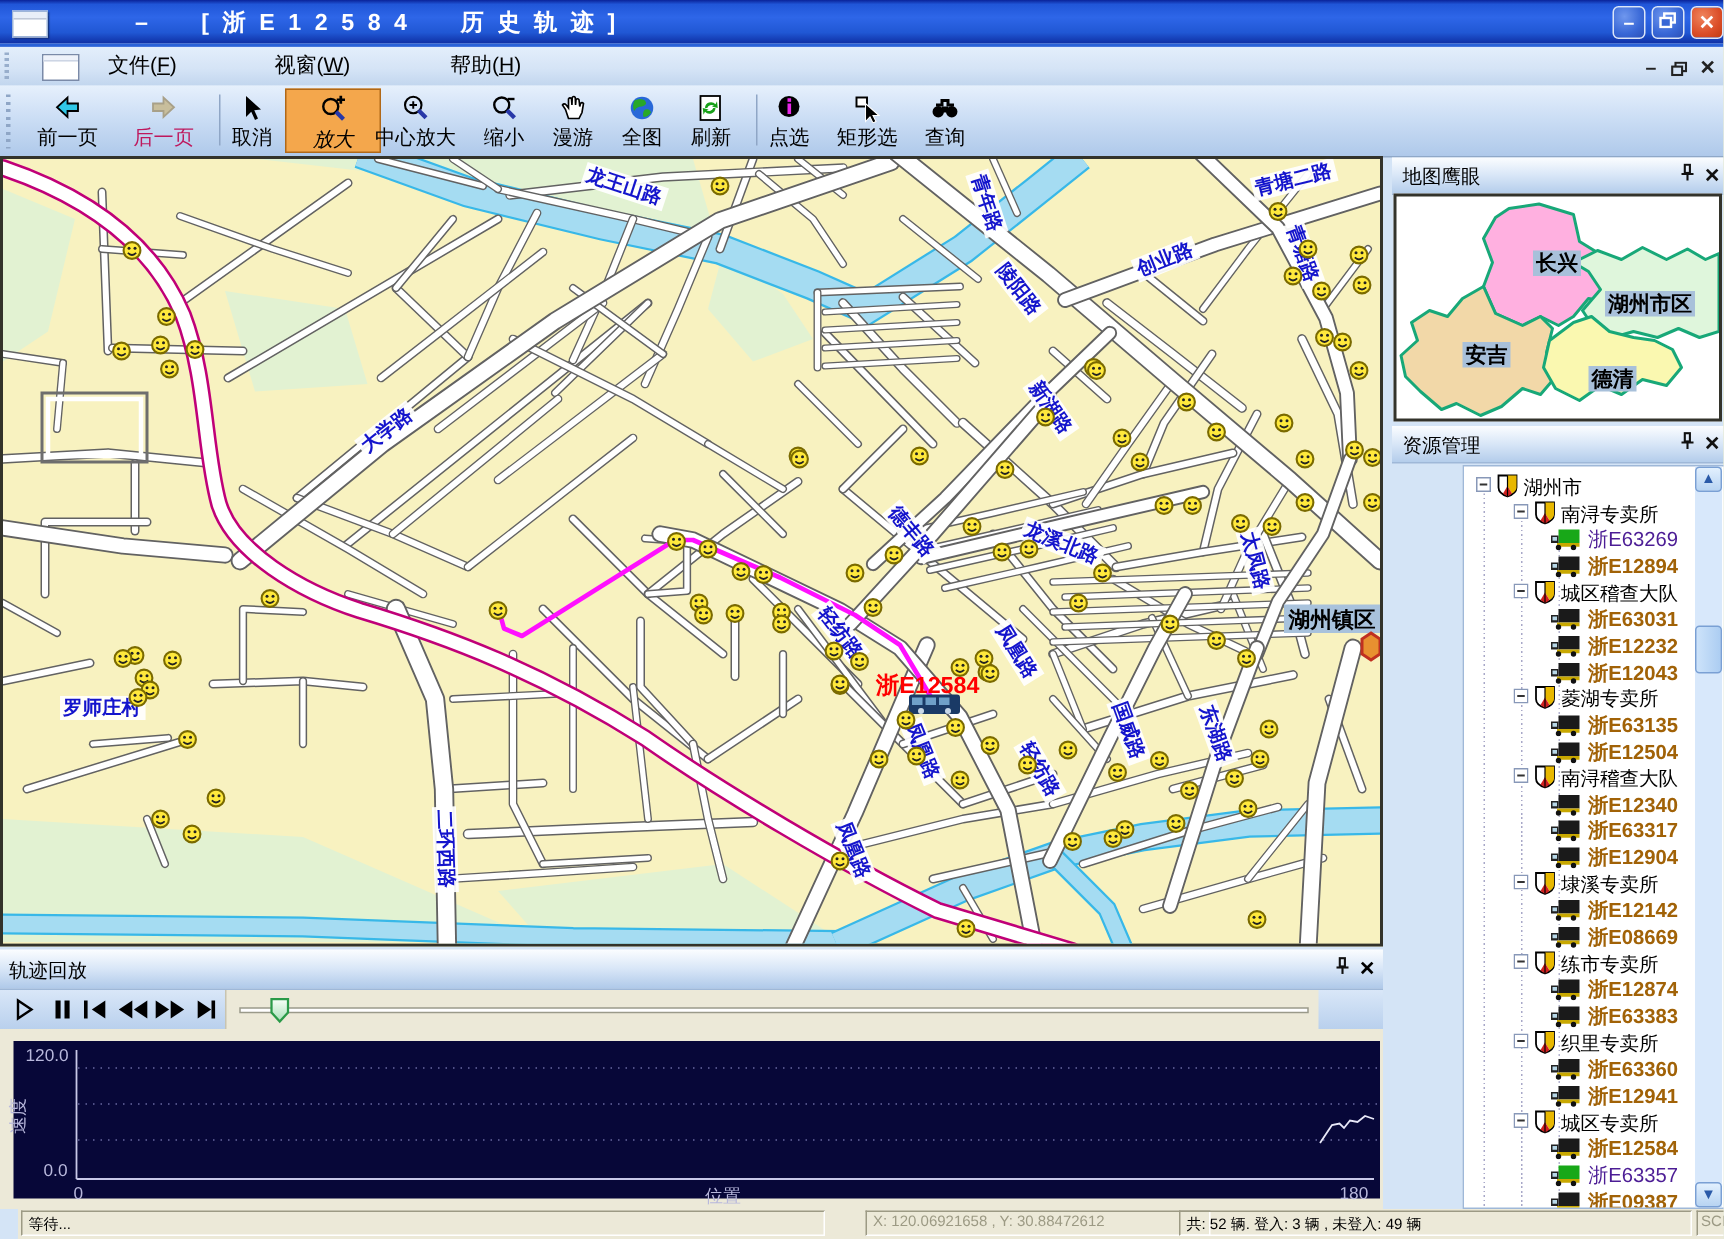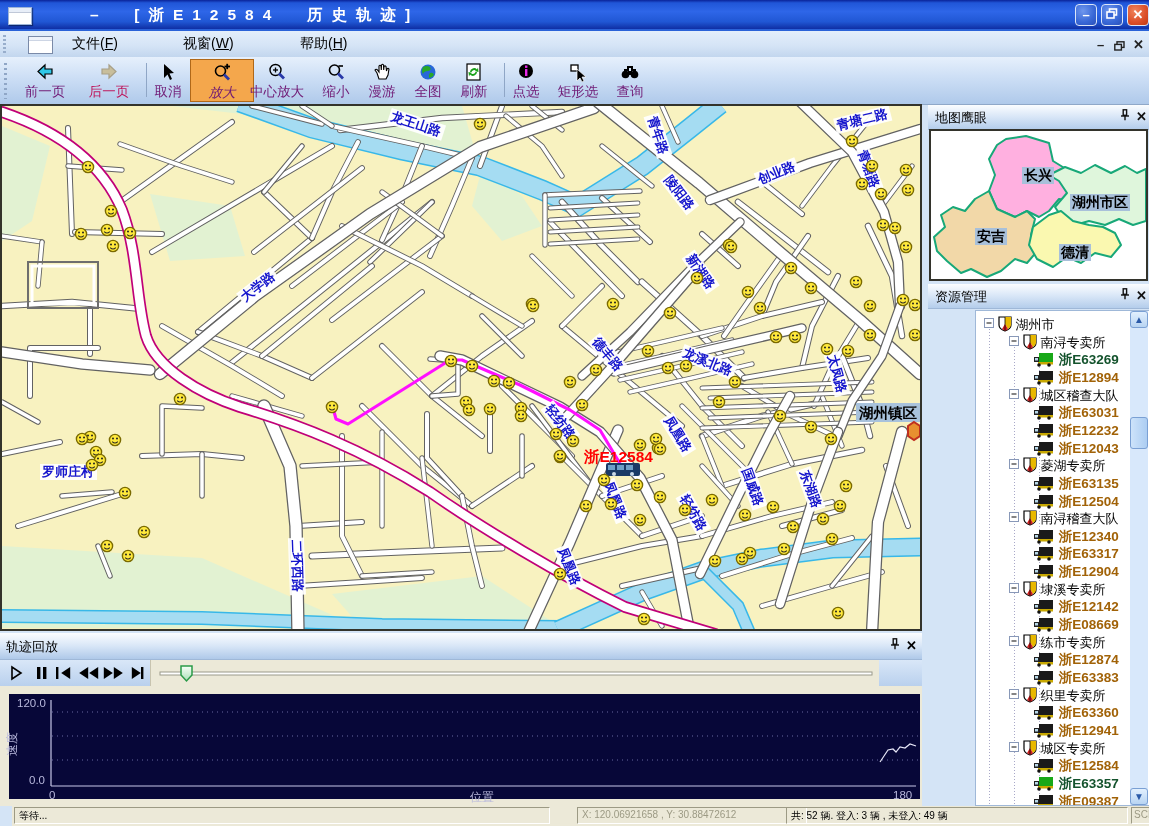--- a/index.html
+++ b/index.html
@@ -24,39 +24,39 @@
  background:repeating-linear-gradient(180deg,#98AECC 0 2px,transparent 2px 4px);}
 #menubar .micon{position:absolute;left:28px;top:7px;width:23px;height:16px;background:#fff;border:1px solid #7a8aa8;}
 #menubar .micon:before{content:"";position:absolute;left:0;top:0;width:100%;height:3px;background:#eef2fa;border-bottom:1px solid #cdd5e4;}
 .mitem{position:absolute;top:6px;font-size:14px;color:#000;}
 #menubar .mrbtn{position:absolute;top:8px;font-size:13px;color:#222;font-weight:bold;}
 
 #toolbar{left:0;top:57px;width:1149px;height:47px;
  background:linear-gradient(180deg,#E6F0FC 0%,#CCDEF5 45%,#AFC9EA 100%);border-bottom:1px solid #8FA8C8;}
 #toolbar .grip{position:absolute;left:4px;top:6px;width:3px;height:36px;
  background:repeating-linear-gradient(180deg,#8FA6C6 0 2px,transparent 2px 5px);}
-.tbtn{position:absolute;top:59px;height:44px;text-align:center;font-size:13.5px;color:#701a75;}
+.tbtn{position:absolute;top:59px;height:44px;text-align:center;font-size:13.5px;color:#000000;}
 .tbtn .ic{display:block;margin:3px auto 1px;width:20px;height:20px;}
 .tbtn .lb{display:block;margin-top:0px;}
 .tbtn.dis{color:#be185d;}
 .tbtn.sel{background:#F4A74C;border:1px solid #B06818;box-sizing:border-box;}
 .tsep{position:absolute;top:63px;width:1px;height:34px;background:#8FA6C6;}
 
 #map{left:0;top:104px;width:922px;height:527px;background:#F8F2C0;border:2px solid #33332B;box-sizing:border-box;}
 
 .phead{position:absolute;height:24px;background:linear-gradient(180deg,#FBFDFF 0%,#D8E6F7 50%,#B4CDEB 100%);
  border-bottom:1px solid #9FB8D8;font-size:13px;color:#000;}
 .phead .pt{position:absolute;left:7px;top:4px;}
 .phead .pin{position:absolute;top:4px;font-size:12px;font-weight:bold;color:#111;}
 .phead .px{position:absolute;top:4px;font-size:13px;font-weight:bold;color:#111;}
 #eagle{left:929px;top:129px;width:219px;height:152px;background:#fff;border:2px solid #33332B;box-sizing:border-box;}
 #tree{left:928px;top:310px;width:221px;height:496px;background:#fff;border:1px solid #9FB8D8;box-sizing:border-box;overflow:hidden;margin-left:47px;}
 .trow{position:absolute;left:0;white-space:nowrap;font-size:13px;color:#000;height:18px;}
 .trow .veh{color:#a16207;font-weight:bold;font-size:13.5px;}
-.trow .vehsel{color:#14532d;font-weight:bold;font-size:13.5px;}
+.trow .vehsel{color:#4c1d95;font-weight:normal;font-size:13.5px;}
 
 #sbar{position:absolute;left:1130px;top:311px;width:18px;height:494px;background:#D8E8FB;}
 .sbtn{position:absolute;left:0;width:18px;height:17px;border-radius:3px;border:1px solid #7AA0D4;box-sizing:border-box;
  background:linear-gradient(180deg,#E2F0FE,#B8D4F2);color:#2A5AA8;font-size:10px;text-align:center;line-height:15px;font-weight:bold;}
 #sthumb{position:absolute;left:0px;top:106px;width:18px;height:32px;border-radius:3px;border:1px solid #7AA0D4;box-sizing:border-box;
  background:linear-gradient(90deg,#CDE3FA,#ACCDF2);}
 
 #pbhead{left:0;top:633px;width:922px;height:27px;background:linear-gradient(180deg,#FBFDFF 0%,#D8E6F7 50%,#AFC9E9 100%);
  border-bottom:1px solid #9FB8D8;font-size:13px;color:#000;box-sizing:border-box;}
 #pbctl{left:0;top:660px;width:922px;height:26px;background:linear-gradient(180deg,#D9E7F8,#B9D0ED);}

